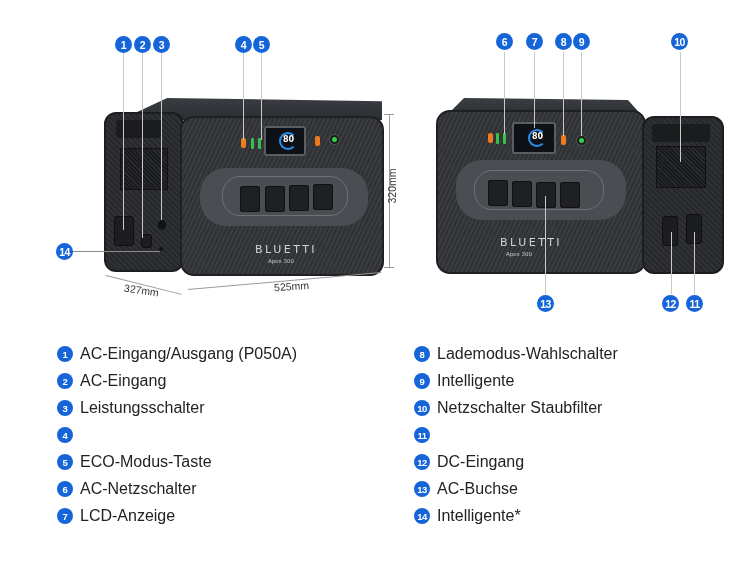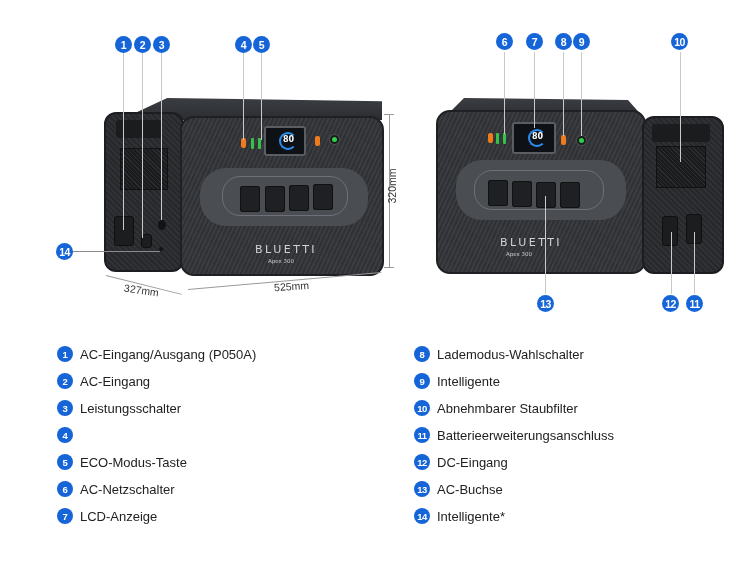--- a/index.html
+++ b/index.html
@@ -48,21 +48,21 @@
   .dim-text { position: absolute; font-size: 10.5px; color: #333; }
   .dim-line { position: absolute; background: #9a9a9a; }
 
   
   .legend-item { position: absolute; display: flex; align-items: center; height: 18px; }
   .legend-item .lbadge {
     width: 16px; height: 16px; border-radius: 50%; background: #1565d8; color: #fff;
     font-size: 9.5px; font-weight: bold; display: flex; align-items: center; justify-content: center;
     margin-right: 7px; flex-shrink: 0; letter-spacing: -0.5px;
   }
-  .legend-item .ltext { font-size: 13px; color: #222; white-space: nowrap; }
+  .legend-item .ltext { font-size: 16px; color: #222; white-space: nowrap; }
 </style>
 </head>
 <body>
 
 <div class="unit" style="left:0;top:0;width:420px;height:300px;">
 
   <div class="top-face" style="left:120px;top:98px;width:262px;height:22px;clip-path:polygon(0 100%,18% 0,100% 15%,100% 100%);"></div>
 
   <div class="side-face" style="left:104px;top:112px;width:80px;height:160px;"></div>
   <div class="handle" style="left:116px;top:120px;width:46px;height:18px;"></div>
@@ -195,25 +195,24 @@
   <div class="legend-item" style="left:414px;top:345px;">
     <span class="lbadge">8</span>
     <span class="ltext">Lademodus-Wahlschalter</span>
   </div>
   <div class="legend-item" style="left:414px;top:372px;">
     <span class="lbadge">9</span>
     <span class="ltext">Intelligente</span>
   </div>
   <div class="legend-item" style="left:414px;top:399px;">
     <span class="lbadge">10</span>
-    <span class="ltext">Abnehmbarer Staubfilter</span>
+    <span class="ltext">Netzschalter Staubfilter</span>
   </div>
   <div class="legend-item" style="left:414px;top:426px;">
     <span class="lbadge">11</span>
-    <span class="ltext">Batterieerweiterungsanschluss</span>
   </div>
   <div class="legend-item" style="left:414px;top:453px;">
     <span class="lbadge">12</span>
     <span class="ltext">DC-Eingang</span>
   </div>
   <div class="legend-item" style="left:414px;top:480px;">
     <span class="lbadge">13</span>
     <span class="ltext">AC-Buchse</span>
   </div>
   <div class="legend-item" style="left:414px;top:507px;">

